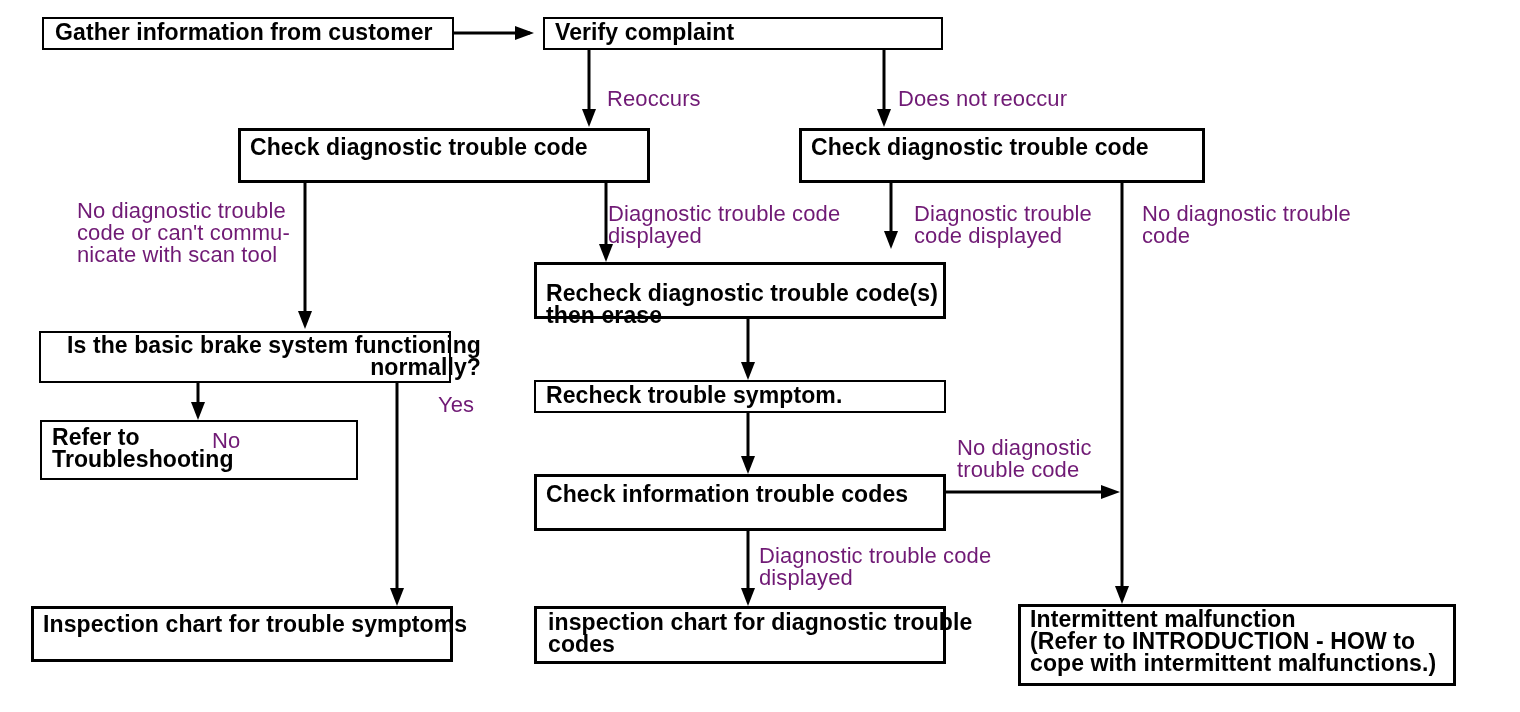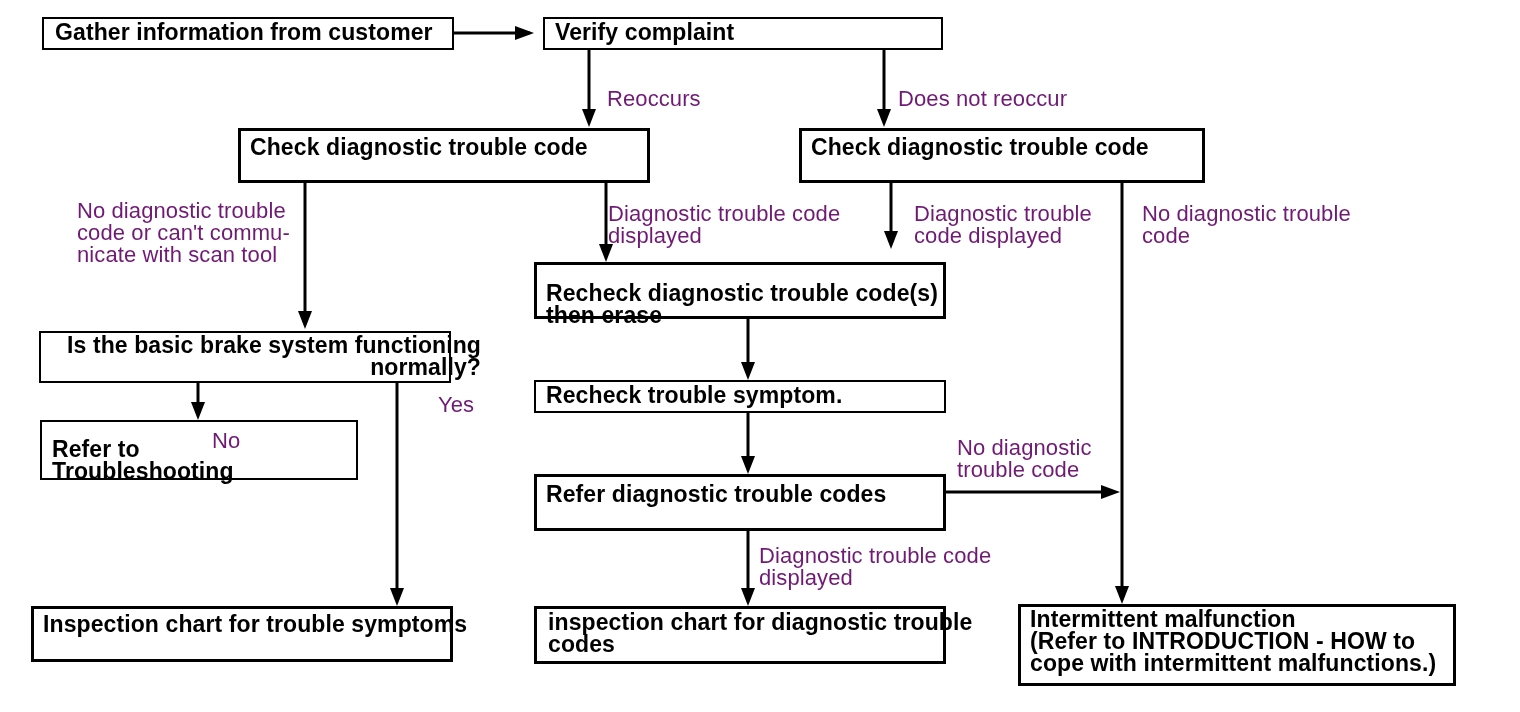--- a/index.html
+++ b/index.html
@@ -100,24 +100,24 @@
       <div class="node-text" style="left: 811px; top: 136px; width: 424px;">Check diagnostic trouble code</div>
       <div class="node-box" style="left: 534px; top: 262px; width: 412px; height: 57px;"></div>
       <div class="node-text" style="left: 546px; top: 282px; width: 430px;">Recheck  diagnostic  trouble  code(s)
 then erase</div>
       <div class="node-box thin" style="left: 39px; top: 331px; width: 412px; height: 52px;"></div>
       <div class="node-text" style="left: 51px; top: 334px; width: 430px; text-align: right;">Is the basic brake system functioning
 normally?</div>
       <div class="node-box thin" style="left: 534px; top: 380px; width: 412px; height: 33px;"></div>
       <div class="node-text" style="left: 546px; top: 384px; width: 430px;">Recheck trouble symptom.</div>
       <div class="node-box thin" style="left: 40px; top: 420px; width: 318px; height: 60px;"></div>
-      <div class="node-text" style="left: 52px; top: 426px; width: 336px; margin-top: 12px;">Refer to
+      <div class="node-text" style="left: 52px; top: 426px; width: 336px;">Refer to
 Troubleshooting</div>
       <div class="node-box" style="left: 534px; top: 474px; width: 412px; height: 57px;"></div>
-      <div class="node-text" style="left: 546px; top: 483px; width: 430px;">Refer diagnostic trouble codes</div>
+      <div class="node-text" style="left: 546px; top: 483px; width: 430px;">Check information trouble codes</div>
       <div class="node-box" style="left: 31px; top: 606px; width: 422px; height: 56px;"></div>
       <div class="node-text" style="left: 43px; top: 613px; width: 440px;">Inspection chart for trouble symptoms</div>
       <div class="node-box" style="left: 534px; top: 606px; width: 412px; height: 58px;"></div>
       <div class="node-text" style="left: 548px; top: 611px; width: 428px;">inspection chart for diagnostic trouble
 codes</div>
       <div class="node-box" style="left: 1018px; top: 604px; width: 438px; height: 82px;"></div>
       <div class="node-text" style="left: 1030px; top: 608px; width: 456px;">Intermittent malfunction
 (Refer to INTRODUCTION  -  HOW to
 cope with intermittent malfunctions.)</div>
     </div>

